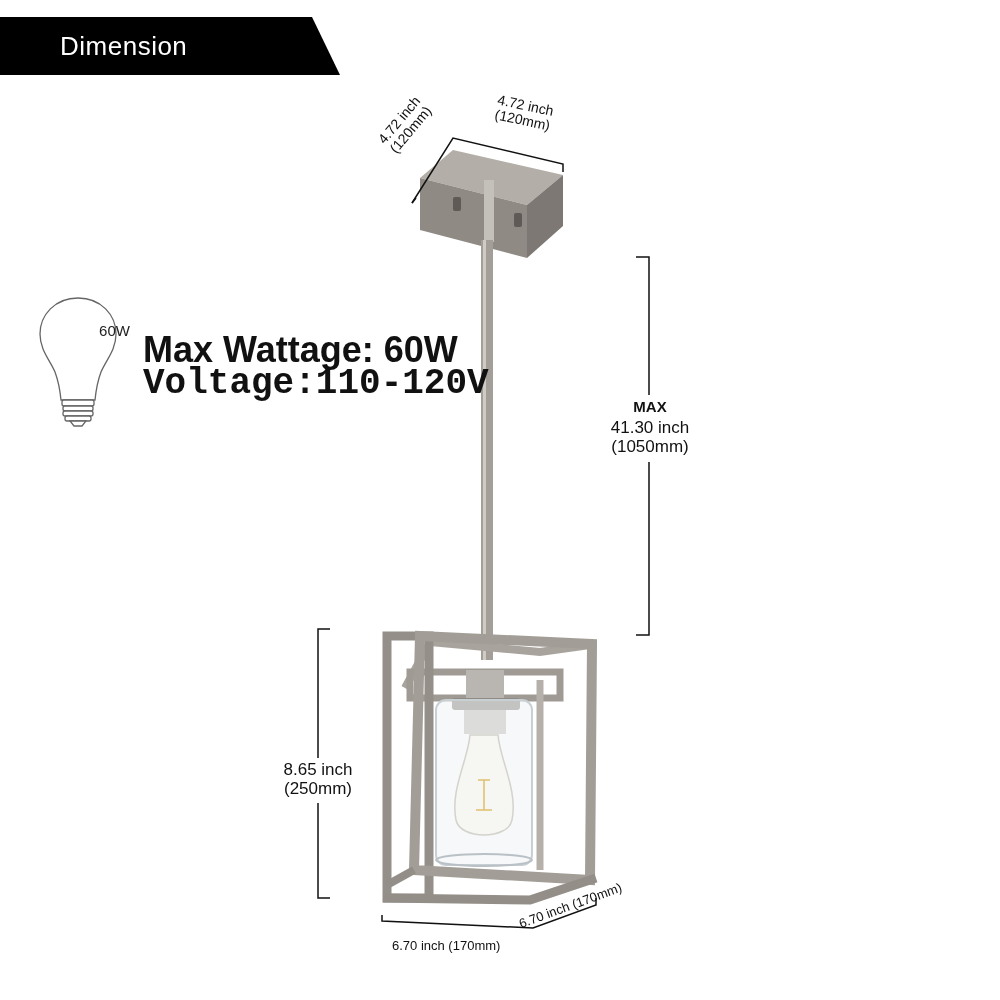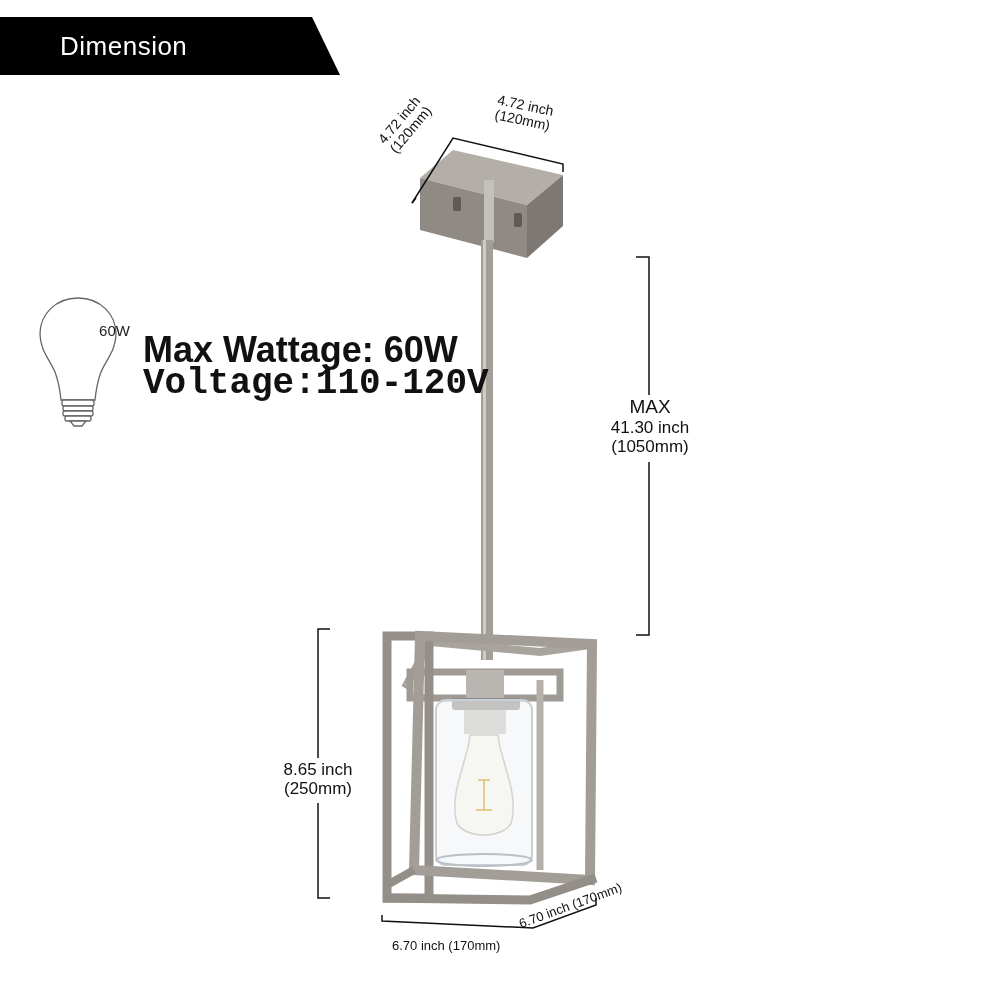--- a/index.html
+++ b/index.html
@@ -89,21 +89,21 @@
 <div class="abs dimtext" style="left:370px; top:110px; transform:rotate(-50deg); transform-origin:center; font-size:14px; line-height:15px; width:70px;">
   <div>4.72 inch</div>
   <div>(120mm)</div>
 </div>
 <div class="abs dimtext" style="left:484px; top:98px; transform:rotate(12deg); transform-origin:center; font-size:14px; line-height:15px; width:80px;">
   <div>4.72 inch</div>
   <div>(120mm)</div>
 </div>
 
 <div class="abs dimtext" style="left:595px; top:396px; width:110px;">
-  <div style="font-weight:normal; font-size:19px; line-height:22px;">MAX</div>
+  <div style="font-weight:bold; font-size:15px; line-height:22px;">MAX</div>
   <div>41.30 inch</div>
   <div>(1050mm)</div>
 </div>
 
 <div class="abs dimtext" style="left:268px; top:760px; width:100px;">
   <div>8.65 inch</div>
   <div>(250mm)</div>
 </div>
 
 <div class="abs small-dim" style="left:392px; top:938px;">6.70 inch (170mm)</div>

